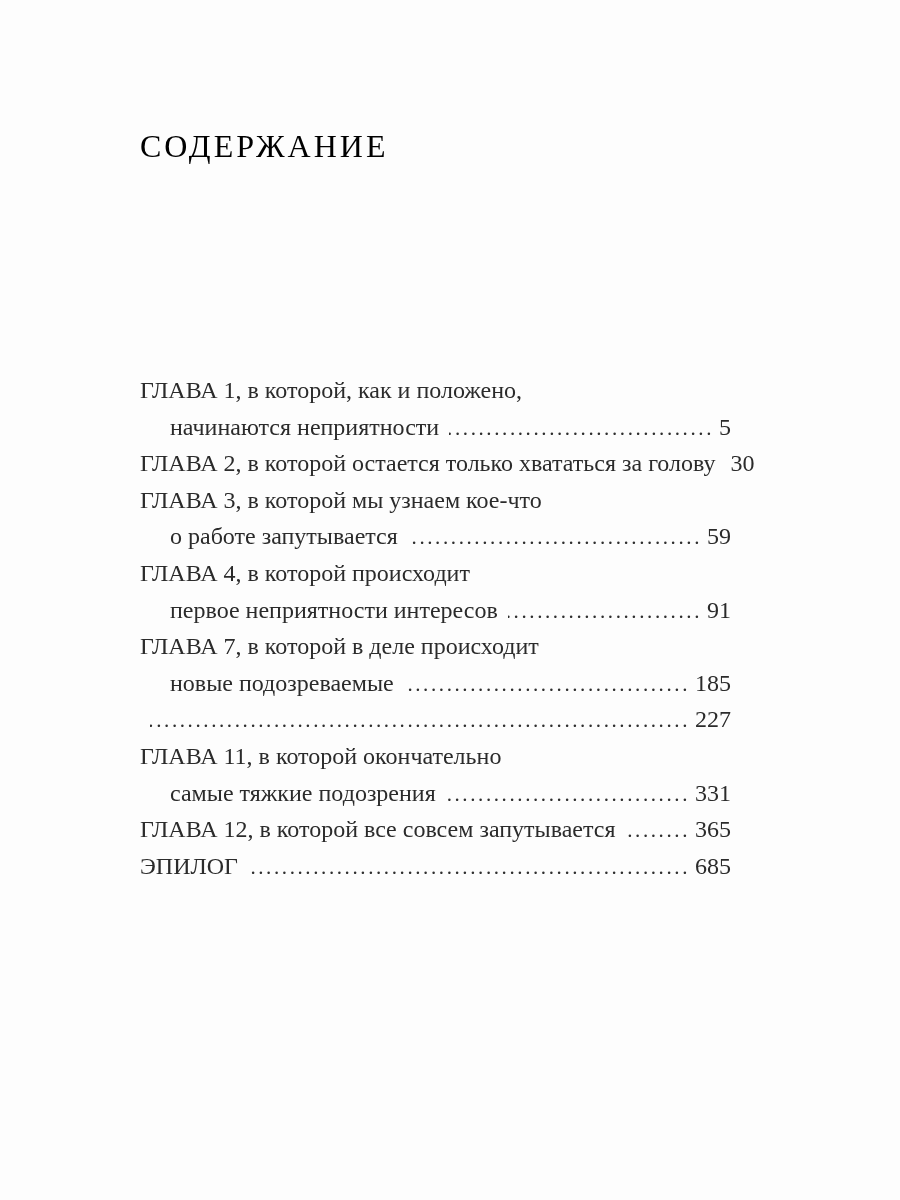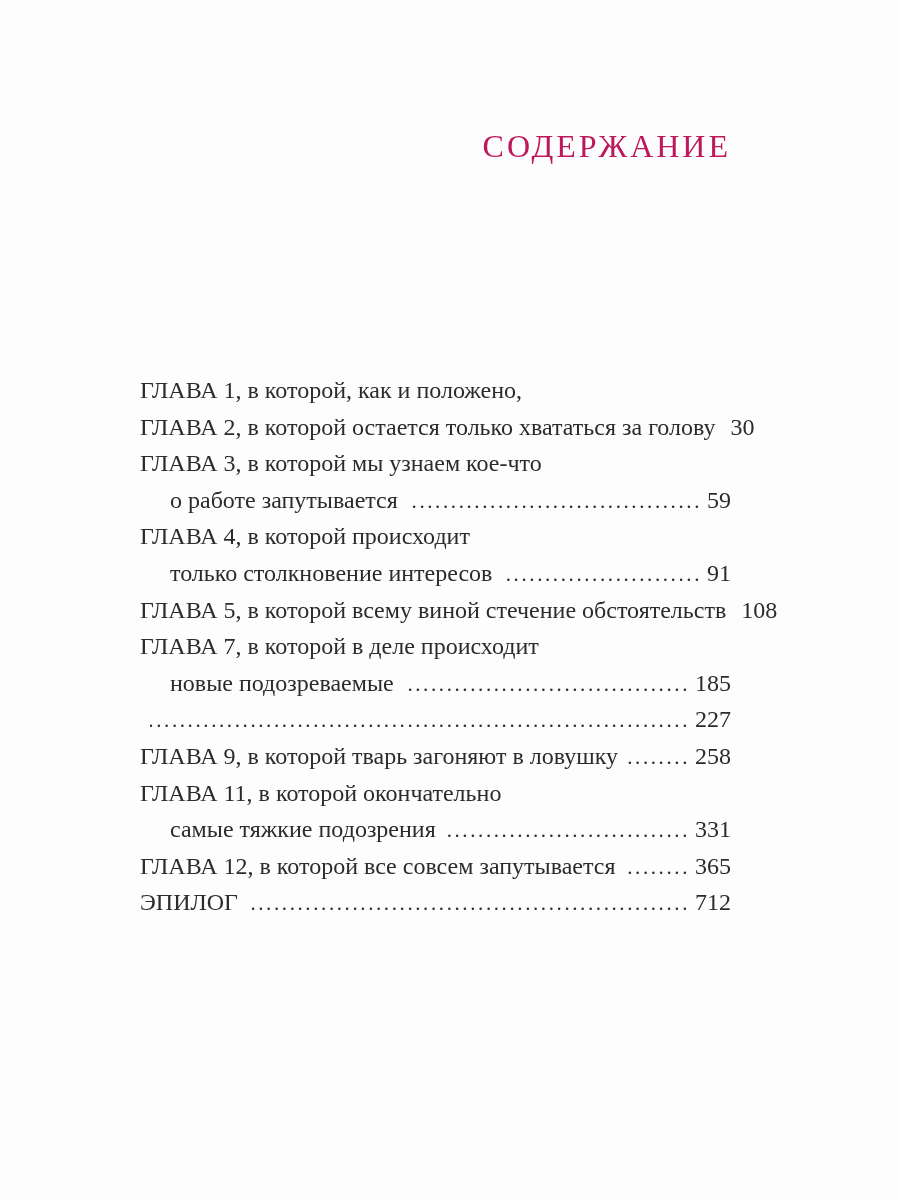--- a/index.html
+++ b/index.html
@@ -18,26 +18,26 @@
     width: 900px;
     height: 1200px;
     overflow: hidden;
     background: #fdfdfd;
   }
   .title {
     position: absolute;
     top: 124px;
     left: 140px;
     width: 591px;
-    text-align: right;
+    text-align: left;
     font-size: 32px;
     line-height: 44px;
     letter-spacing: 3px;
     font-weight: 400;
-    color: #be185d;
+    color: #000000;
     white-space: nowrap;
   }
   .toc {
     position: absolute;
     top: 372px;
     left: 140px;
     width: 591px;
     font-size: 24px;
   }
   .row {
@@ -78,71 +78,66 @@
 
 <div class="page">
 
   <div class="title">СОДЕРЖАНИЕ</div>
 
   <div class="toc">
 
     <div class="row">
       <span class="txt">ГЛАВА 1, в которой, как и положено,</span>
     </div>
+    <div class="row indent">
+      <span class="txt">начинаются неприятности</span>
+      <span class="dots"></span>
+      <span class="pg">5</span>
+    </div>
 
     <div class="row">
       <span class="txt">ГЛАВА 2, в которой остается только хвататься за голову</span>
       <span class="dots"></span>
       <span class="pg">30</span>
     </div>
 
     <div class="row">
       <span class="txt">ГЛАВА 3, в которой мы узнаем кое-что</span>
     </div>
     <div class="row indent">
       <span class="txt">о работе запутывается</span>
       <span class="dots"></span>
       <span class="pg">59</span>
     </div>
 
     <div class="row">
       <span class="txt">ГЛАВА 4, в которой происходит</span>
     </div>
     <div class="row indent">
-      <span class="txt">только столкновение интересов</span>
+      <span class="txt">первое неприятности интересов</span>
       <span class="dots"></span>
       <span class="pg">91</span>
     </div>
 
-    <div class="row">
-      <span class="txt">ГЛАВА 5, в которой всему виной стечение обстоятельств</span>
-      <span class="dots"></span>
-      <span class="pg">108</span>
-    </div>
 
 
     <div class="row">
       <span class="txt">ГЛАВА 7, в которой в деле происходит</span>
     </div>
     <div class="row indent">
       <span class="txt">новые подозреваемые</span>
       <span class="dots"></span>
       <span class="pg">185</span>
     </div>
 
     <div class="row">
       <span class="dots"></span>
       <span class="pg">227</span>
     </div>
 
-    <div class="row">
-      <span class="txt">ГЛАВА 9, в которой тварь загоняют в ловушку</span>
-      <span class="dots"></span>
-      <span class="pg">258</span>
-    </div>
 
 
     <div class="row">
       <span class="txt">ГЛАВА 11, в которой окончательно</span>
     </div>
     <div class="row indent">
       <span class="txt">самые тяжкие подозрения</span>
       <span class="dots"></span>
       <span class="pg">331</span>
     </div>
@@ -150,17 +145,17 @@
     <div class="row">
       <span class="txt">ГЛАВА 12, в которой все совсем запутывается</span>
       <span class="dots"></span>
       <span class="pg">365</span>
     </div>
 
 
     <div class="row">
       <span class="txt">ЭПИЛОГ</span>
       <span class="dots"></span>
-      <span class="pg">712</span>
+      <span class="pg">685</span>
     </div>
 
   </div>
 </div>
 
 </body></html>

